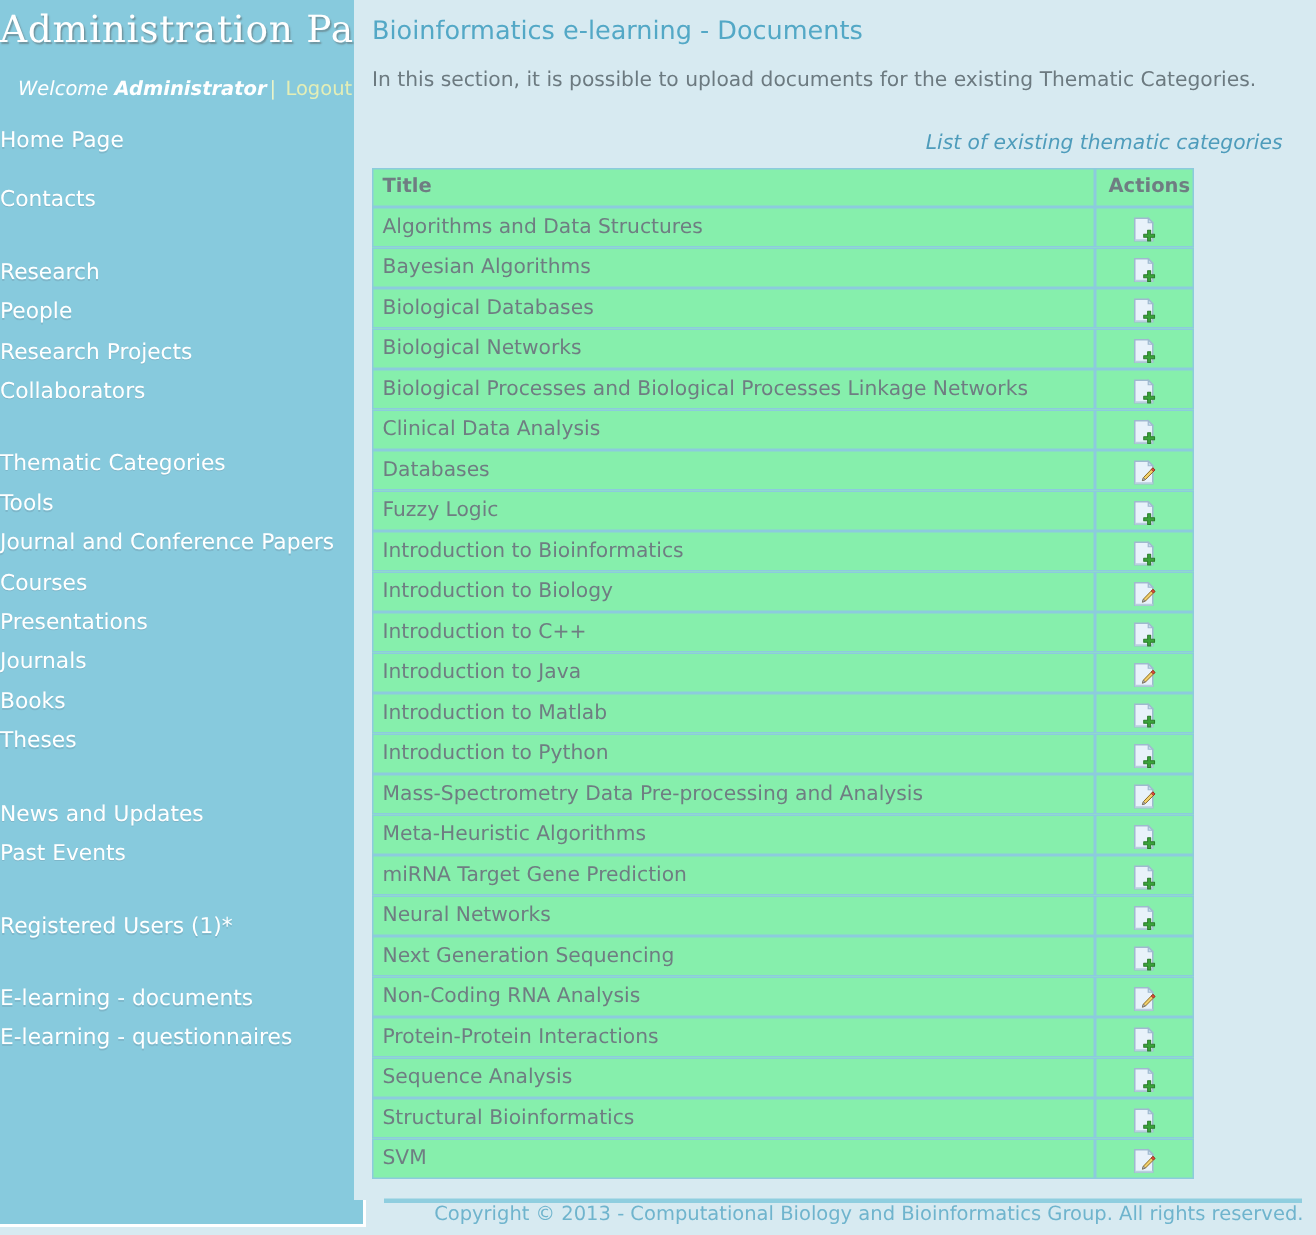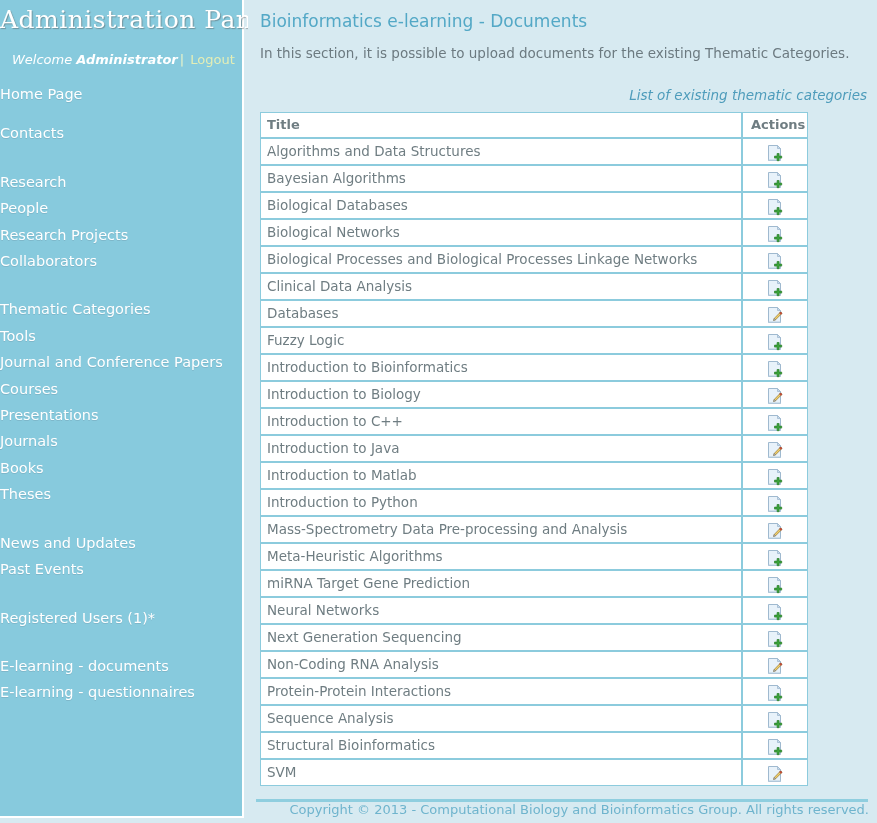--- a/index.html
+++ b/index.html
@@ -77,21 +77,21 @@
     white-space: nowrap;
     cursor: pointer;
     text-shadow: 0 1px 0 rgba(110,150,165,0.35);
   }
   .nav-gap-sm { height: 13px; }
   .nav-gap-lg { height: 22px; }
 
   
   .content {
     position: absolute;
-    left: 248px;
+    left: 236px;
     top: 0;
     width: 629px;
     height: 800px;
     box-sizing: border-box;
     padding: 8px 10px 0 10px;
     background: #d7eaf1;
   }
   .content-title {
     font-size: 17px;
     color: #53a8c6;
@@ -115,21 +115,21 @@
   table.cat-table {
     border-collapse: separate;
     border-spacing: 0;
     width: 548px;
     margin-left: 2px;
     table-layout: fixed;
   }
   table.cat-table th,
   table.cat-table td {
     border: 1px solid #8ccbdd;
-    background: #ffffff;
+    background: #86efac;
     box-sizing: border-box;
   }
   table.cat-table th {
     font-size: 13px;
     color: #6f7d82;
     text-align: left;
     padding: 4px 6px 5px 6px;
     font-weight: bold;
     height: 23px;
   }

